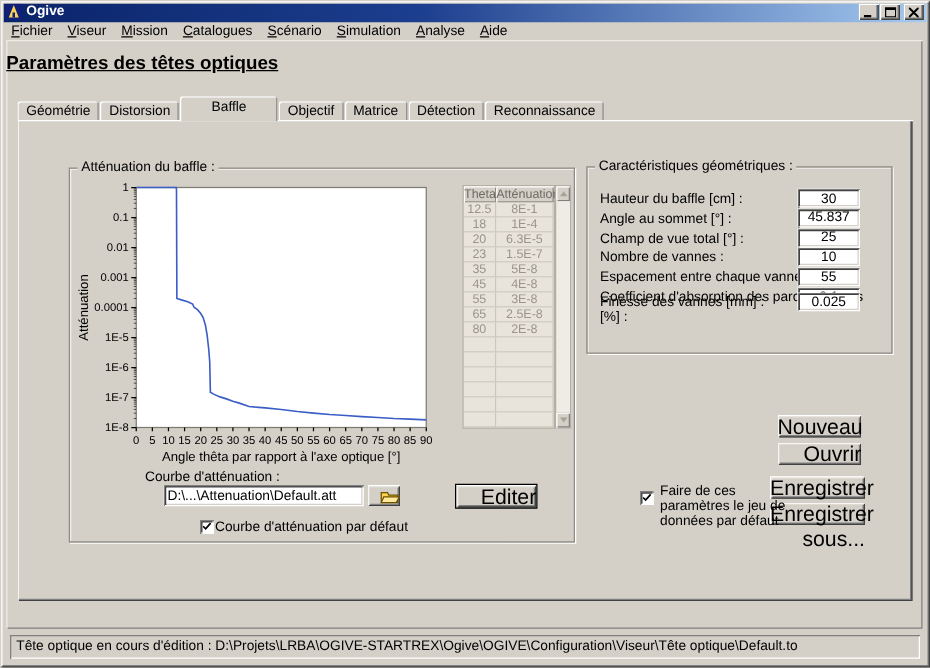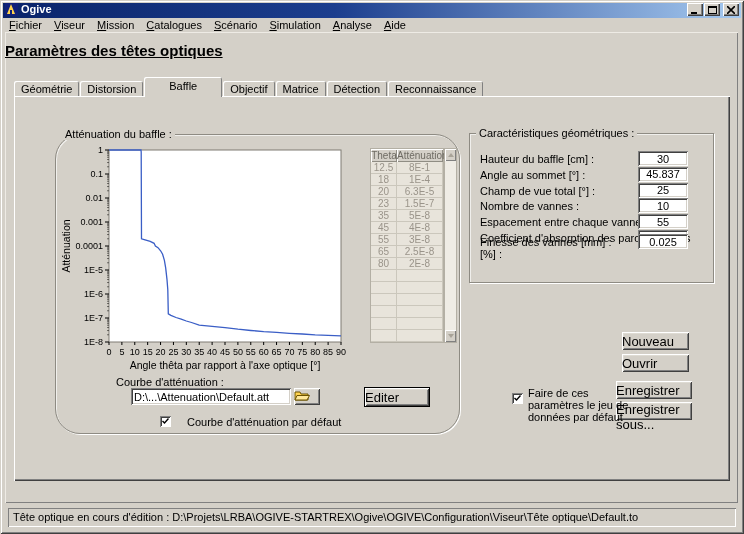--- a/index.html
+++ b/index.html
@@ -51,23 +51,23 @@
     box-shadow: inset 1px 1px 0 #fff, inset -1px -1px 0 #908d84;}
   .tgrid .dc{height:11px;line-height:11px;background:#e8e4db;text-align:center;font-size:10px;color:#9a948a;
     border-right:1px solid #cbc7bc;border-bottom:1px solid #cbc7bc;}
   .tscroll{position:absolute;right:0;top:0;width:13px;height:195px;background:#efece5;border:1px solid #b3afa4;box-sizing:border-box;}
   .sb-btn{position:absolute;left:0;width:11px;height:12px;background:#d4d0c8;
     box-shadow: inset 1px 1px 0 #fff, inset -1px -1px 0 #808080;display:flex;align-items:center;justify-content:center;}
   .sb-up{top:0;} .sb-down{bottom:0;}
   .arr-up{width:0;height:0;border-left:3px solid transparent;border-right:3px solid transparent;border-bottom:4px solid #a8a398;}
   .arr-down{width:0;height:0;border-left:3px solid transparent;border-right:3px solid transparent;border-top:4px solid #a8a398;}
   
-  .btn{position:absolute;background:#d4d0c8;font-family:"Liberation Sans",sans-serif;font-size:13px;
+  .btn{position:absolute;background:#d4d0c8;font-family:"Liberation Sans",sans-serif;font-size:17px;
     box-shadow: inset 1px 1px 0 #ffffff, inset -1px -1px 0 #404040, inset 2px 2px 0 #dedbd3, inset -2px -2px 0 #808080;
-    border:none;text-align:left;padding:0;}
+    border:none;text-align:right;padding:0;}
   .btn.default-btn{border:1px solid #000;}
   .tfield{position:absolute;background:#fff;border:none;font-family:"Liberation Sans",sans-serif;font-size:11px;padding:0 3px;
     box-shadow: inset 1px 1px 0 #808080, inset -1px -1px 0 #fff, inset 2px 2px 0 #404040, inset -2px -2px 0 #d4d0c8;
     box-sizing:border-box;}
   .cb{display:inline-block;width:11px;height:11px;background:#fff;vertical-align:middle;
     box-shadow: inset 1px 1px 0 #808080, inset -1px -1px 0 #fff, inset 2px 2px 0 #404040;
     position:relative;flex:none;}
   .cb svg{position:absolute;left:2px;top:2px;}
   .cblabel{vertical-align:middle;}
   .geo-row{position:absolute;left:10px;right:8px;height:16px;line-height:16px;}
@@ -126,21 +126,21 @@
         <div class="tab">Distorsion</div>
         <div class="tab active">Baffle</div>
         <div class="tab">Objectif</div>
         <div class="tab">Matrice</div>
         <div class="tab">Détection</div>
         <div class="tab">Reconnaissance</div>
       </div>
 
     <div class="tabpage">
 
-      <div class="group" style="left:41px;top:38px;width:403px;height:298px;border-radius:25px;">
+      <div class="group" style="left:41px;top:38px;width:403px;height:298px;">
         <span class="glabel">Atténuation du baffle :</span>
 
         <svg id="chart" width="304" height="232">
             <rect x="50" y="6" width="232" height="192" fill="#ffffff" stroke="#7e7b72"></rect>
             <line x1="46" y1="6" x2="50" y2="6" stroke="#000" stroke-width="1"></line>
             <text x="44" y="9" text-anchor="end" font-size="9" fill="#000">1</text>
             <line x1="46" y1="30" x2="50" y2="30" stroke="#000" stroke-width="1"></line>
             <text x="44" y="33" text-anchor="end" font-size="9" fill="#000">0.1</text>
             <line x1="46" y1="54" x2="50" y2="54" stroke="#000" stroke-width="1"></line>
             <text x="44" y="57" text-anchor="end" font-size="9" fill="#000">0.01</text>
@@ -317,21 +317,21 @@
           </svg>
         </button>
         <button class="btn default-btn" style="left:308px;top:252px;width:66px;height:20px;">Editer</button>
 
         <div style="position:absolute;left:104px;top:281px;" class="flexrow">
           <span class="cb">
             <svg width="7" height="7" viewBox="0 0 7 7">
                 <polyline points="0.5,3 2.5,5 6.5,0.5" fill="none" stroke="#000" stroke-width="1.4"></polyline>
               </svg>
           </span>
-          <span class="cblabel" style="margin-left:16px;">Courbe d'atténuation par défaut</span>
+          <span class="cblabel" style="margin-left:1px;">Courbe d'atténuation par défaut</span>
         </div>
       </div>
 
       <div class="group" style="left:455px;top:37px;width:243px;height:148px;">
         <span class="glabel">Caractéristiques géométriques :</span>
         <div id="geo-rows">
             <div class="geo-row" style="top: 17px;"><span>Hauteur du baffle [cm] :</span><input class="tfield ginput" value="30" style=""></div>
             <div class="geo-row" style="top: 32.8px;"><span>Angle au sommet [°] :</span><input class="tfield ginput" value="45.837" style=""></div>
             <div class="geo-row" style="top: 48.6px;"><span>Champ de vue total [°] :</span><input class="tfield ginput" value="25" style=""></div>
             <div class="geo-row" style="top: 64.4px;"><span>Nombre de vannes :</span><input class="tfield ginput" value="10" style=""></div>

